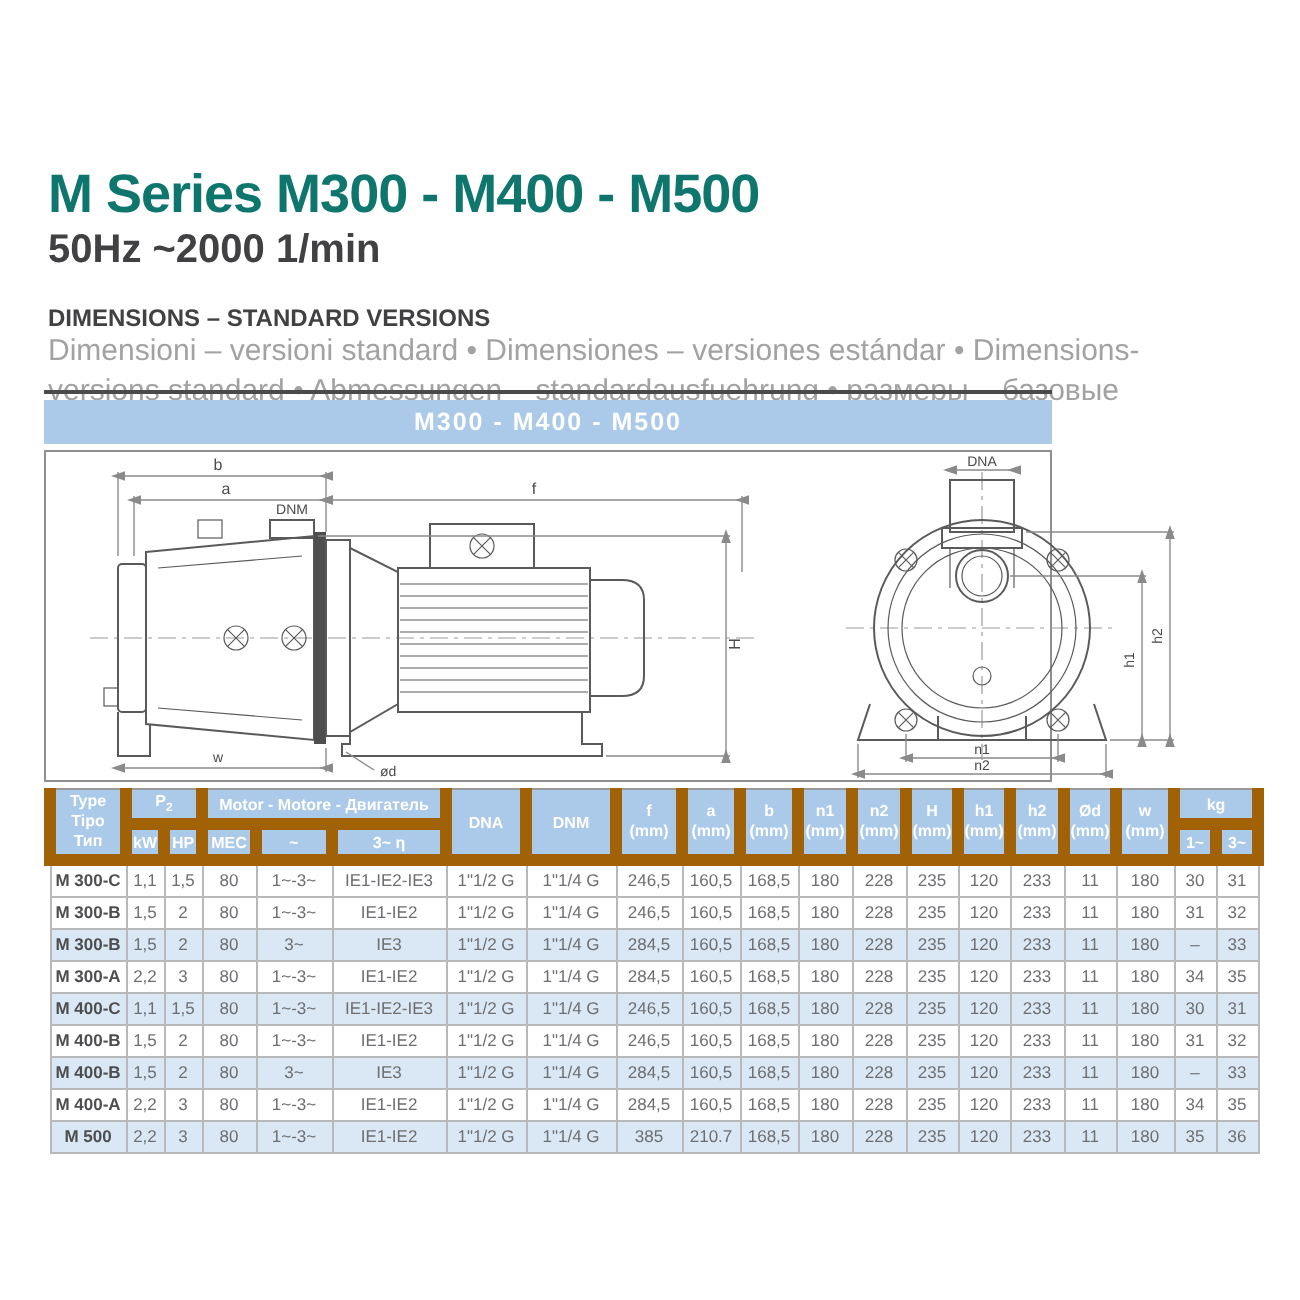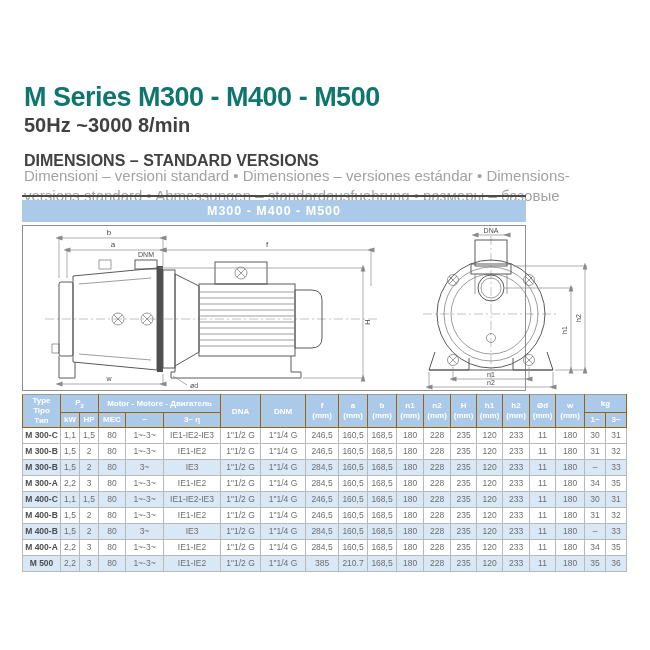--- a/index.html
+++ b/index.html
@@ -4,21 +4,21 @@
 <style>
   html,body{margin:0;padding:0;background:#ffffff;}
   body{width:650px;height:650px;position:relative;overflow:hidden;
        font-family:"Liberation Sans", sans-serif;-webkit-font-smoothing:antialiased;}
   .page{position:absolute;inset:0;background:#fff;}
 
   
   .title{position:absolute;left:24px;top:82px;font-size:27px;font-weight:bold;
          color:#0f766e;letter-spacing:-0.5px;}
   .subtitle{position:absolute;left:24px;top:114px;font-size:20px;font-weight:bold;color:#414042;}
-  .sec-heading{position:absolute;left:24px;top:152px;font-size:16px;font-weight:bold;color:#414042;}
+  .sec-heading{position:absolute;left:24px;top:152px;font-size:12px;font-weight:bold;color:#414042;}
   .sec-trans{position:absolute;left:24px;top:166px;width:600px;font-size:15px;line-height:1.35;color:#a2a2a2;}
 
   
   .figure{position:absolute;left:22px;top:195px;width:504px;border-top:2px solid #4a4a4a;}
   .banner{margin-top:3px;height:22px;background:#abcae9;color:#ffffff;font-size:12.5px;
           font-weight:bold;letter-spacing:1px;text-align:center;line-height:22px;}
   .panel{margin-top:3px;height:164px;border:1px solid #8f8f8f;background:#fff;}
 
   svg .ol{fill:none;stroke:#5a5a5a;stroke-width:1;}
   svg .th{fill:none;stroke:#5a5a5a;stroke-width:.6;}
@@ -26,36 +26,36 @@
   svg .cl{fill:none;stroke:#9a9a9a;stroke-width:.6;stroke-dasharray:9 3 2 3;}
   svg .dim{fill:none;stroke:#8a8a8a;stroke-width:.7;}
   svg text{font-family:"Liberation Sans",sans-serif;font-size:8px;fill:#4a4a4a;}
   svg text.sm{font-size:7px;}
 
   
   .dims-table{position:absolute;left:22px;top:394px;}
   table{border-collapse:collapse;table-layout:fixed;width:604px;font-size:8.5px;}
   table{border:1px solid #9a9a9a;padding-left:31px;}
   thead th{background:#abcae9;color:#ffffff;font-weight:bold;font-size:8px;
-           border:1px solid #a16207;padding:1px 0;text-align:center;vertical-align:middle;}
+           border:6px solid #a16207;padding:1px 0;text-align:center;vertical-align:middle;}
   thead tr:first-child th{border-top:1px solid #9a9a9a;}
   th .blk{display:block;line-height:1.25;}
   th sub{font-size:6px;}
   tbody td{border:1px solid #b9b9b9;color:#6d6e71;text-align:center;height:15px;
            padding:0;line-height:15px;white-space:nowrap;}
   tbody td.type-col{font-weight:bold;color:#4d4e50;margin-top:28px;}
   tbody tr.shaded td{background:#d9e8f4;}
 </style>
 </head>
 <body>
 
 <div class="page">
 
   <div class="title">M Series M300 - M400 - M500</div>
-  <div class="subtitle">50Hz ~3000 8/min</div>
+  <div class="subtitle">50Hz ~2000 1/min</div>
   <div class="sec-heading">DIMENSIONS – STANDARD VERSIONS</div>
   <div class="sec-trans">Dimensioni – versioni standard • Dimensiones – versiones estándar • Dimensions-versions standard • Abmessungen – standardausfuehrung • размеры – базовые исполнения</div>
 
   <div class="figure">
     <div class="banner">M300 - M400 - M500</div>
     <div class="panel">
       <svg viewBox="0 0 604 164" width="604" height="164">
         <defs>
           <marker id="arr" markerWidth="7" markerHeight="6" refX="3.5" refY="3" orient="auto" markerUnits="userSpaceOnUse">
             <path d="M0,3 L7,0.6 L7,5.4 Z" fill="#8a8a8a"></path>

